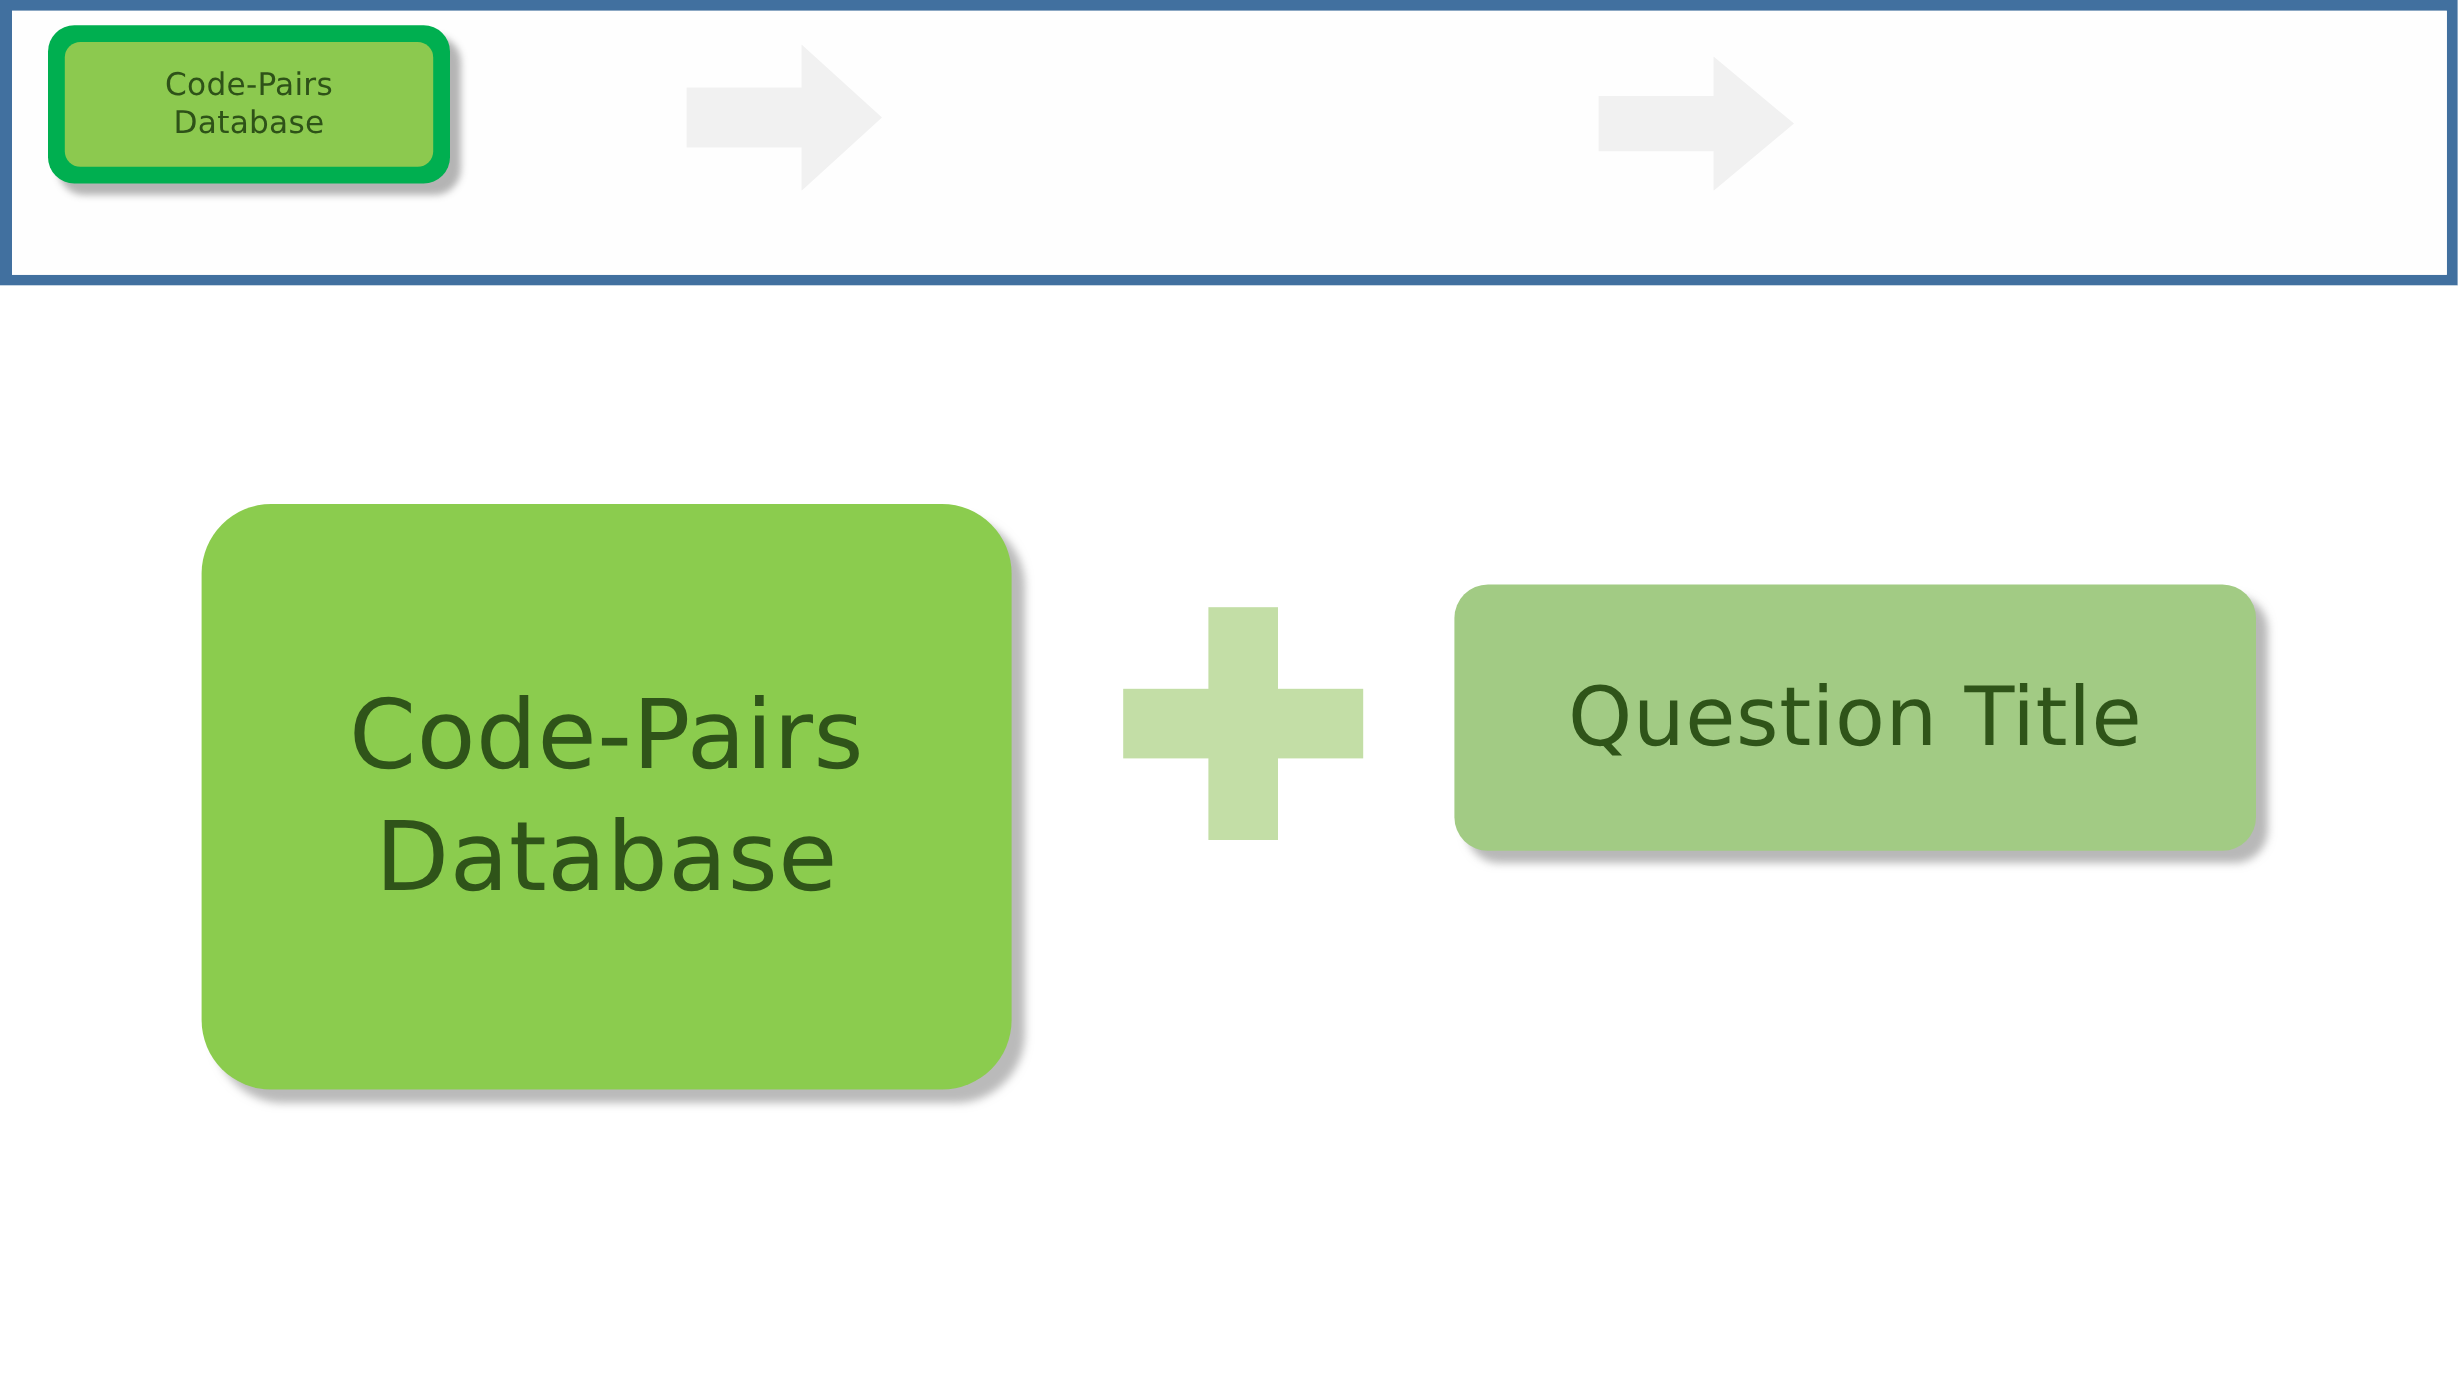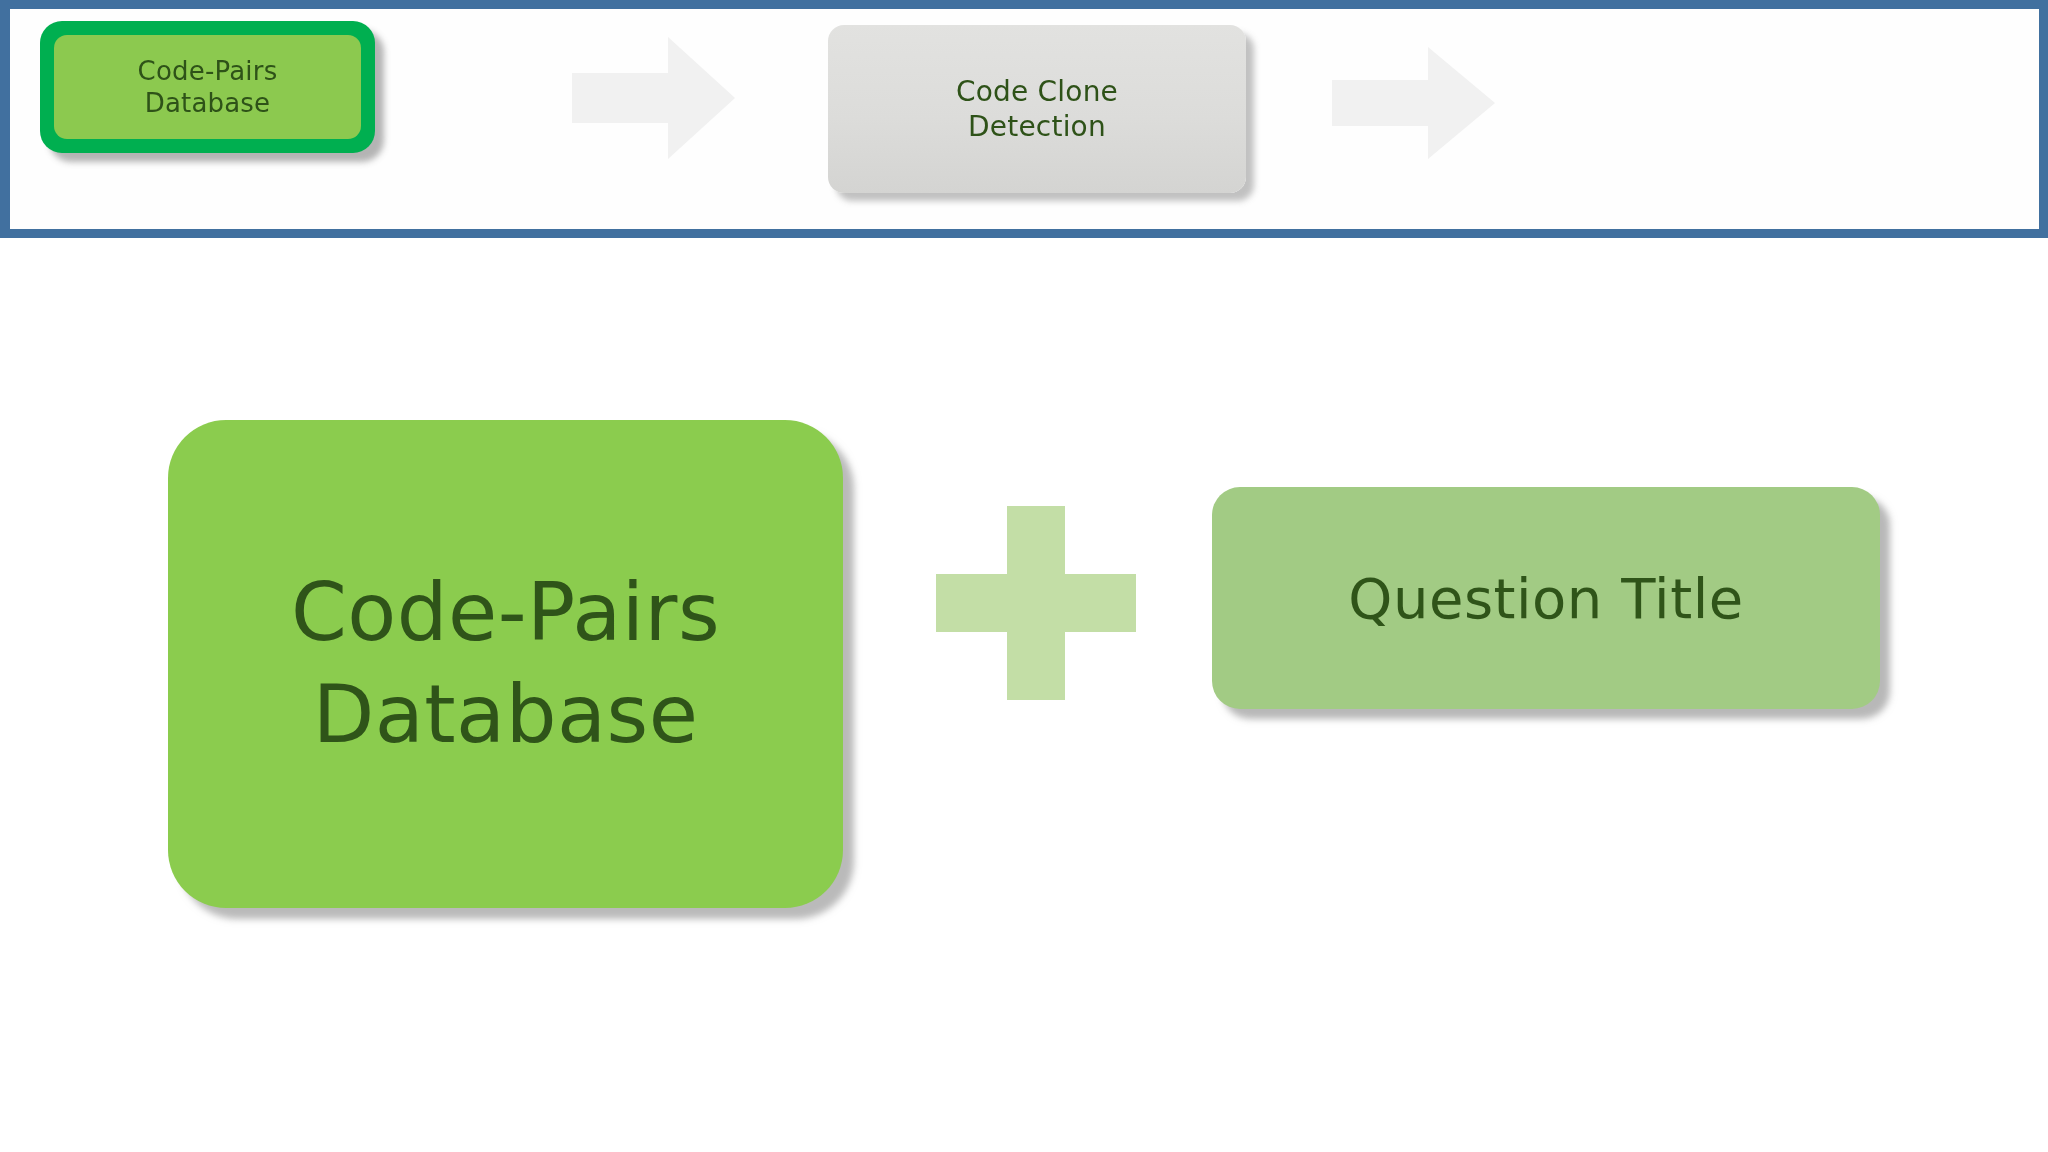--- a/index.html
+++ b/index.html
@@ -172,21 +172,21 @@
     background: #A2CB84;
     border-radius: 28px;
     display: flex;
     align-items: center;
     justify-content: center;
     text-align: center;
     box-shadow: 10px 10px 7px rgba(125,125,125,0.55);
   }
   #question-title-card .card-label {
     color: #2F5419;
-    font-size: 56px;
+    font-size: 68px;
     letter-spacing: 0.5px;
   }
 </style>
 </head>
 <body>
 
 <div id="pipeline-banner">
   <div id="pipeline-inner">
 
     <div class="step-box" id="step-codepairs-db">
@@ -195,24 +195,20 @@
 Database</span>
       </div>
     </div>
 
     <span class="flow-arrow" id="flow-arrow-1">
       <svg width="163" height="122" viewBox="0 0 163 122" aria-hidden="true">
         <path d="M0 36 H96 V0 L163 61 L96 122 V86 H0 Z" fill="#F1F1F1"></path>
       </svg>
     </span>
 
-    <div class="step-box step-gray" id="step-clone-detection">
-      <span class="step-label">Code Clone
-Detection</span>
-    </div>
 
     <span class="flow-arrow" id="flow-arrow-2">
       <svg width="163" height="112" viewBox="0 0 163 112" aria-hidden="true">
         <path d="M0 33 H96 V0 L163 56 L96 112 V79 H0 Z" fill="#F1F1F1"></path>
       </svg>
     </span>
 
 
   </div>
 </div>

